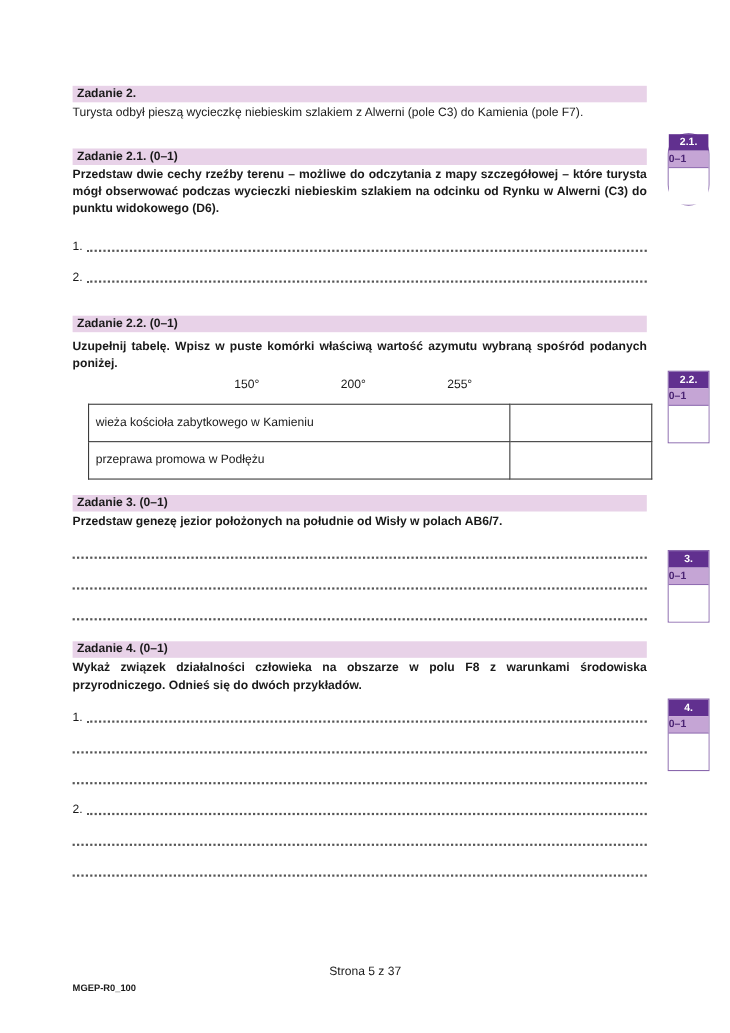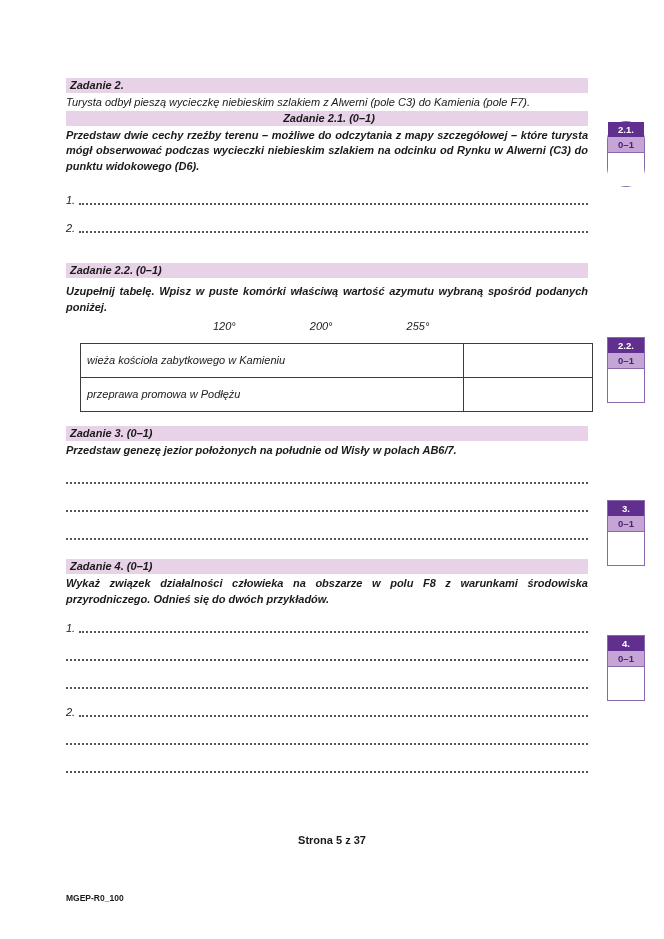--- a/index.html
+++ b/index.html
@@ -5,31 +5,31 @@
   * { margin: 0; padding: 0; box-sizing: border-box; }
   html, body { background: #ffffff; }
   body {
     width: 664px; height: 939px;
     font-family: "Liberation Sans", sans-serif;
     color: #1a1a1a;
     position: relative;
     overflow: hidden;
   }
   .page { position: relative; width: 664px; height: 939px; background: #fff; }
-  .content { position: absolute; left: 66px; top: 0; width: 522px; font-style: italic; }
+  .content { position: absolute; left: 66px; top: 0; width: 522px; }
 
   .band {
     background: #e8d2e8;
     font-weight: bold;
     font-size: 11px;
     line-height: 15px;
     padding-left: 4px;
   }
   .band.t2   { margin-top: 78px; }
-  .band.t21  { margin-top: 0; text-align: center; }
+  .band.t21  { margin-top: 24px; }
   .band.t22  { margin-top: 28px; }
   .band.t3   { margin-top: 14px; }
   .band.t4   { margin-top: 17px; }
 
   p.txt {
     font-size: 11px;
     line-height: 15.5px;
     text-align: justify;
     margin-top: 2px;
   }
@@ -90,36 +90,35 @@
     font-weight: bold;
     font-size: 9.5px;
     text-align: center;
     line-height: 15px;
   }
   .badge .bpts {
     background: #c5a5d5;
     color: #4a2373;
     font-weight: bold;
     font-size: 9.5px;
-    text-align: center;
+    text-align: left;
     line-height: 15px;
     border-bottom: 1px solid #8a68ad;
   }
   .badge .bbox { height: 33px; background: #fff; }
   .badge.b21 { top: 121px; border-radius: 19px; }
   .badge.b22 { top: 337px; }
   .badge.b3  { top: 500px; }
   .badge.b4  { top: 635px; }
 
   .footer-page {
     position: absolute;
-    top: 834px; left: 0; right: 0;
+    top: 877px; left: 0; right: 0;
     text-align: center;
     font-size: 11px;
-    font-weight: bold;
   }
   .footer-code {
     position: absolute;
     top: 893px; left: 66px;
     font-weight: bold;
     font-size: 8.5px;
   }
 </style>
 </head>
 <body>
@@ -139,21 +138,21 @@
       </div>
       <div class="ans-line">
         <span class="num">2.</span>
         <span class="dots"></span>
       </div>
     </div>
 
     <div class="band t22">Zadanie 2.2. (0–1)</div>
     <p class="txt bold cmd22">Uzupełnij tabelę. Wpisz w puste komórki właściwą wartość azymutu wybraną spośród podanych poniżej.</p>
     <div class="options">
-      <span>120°</span>
+      <span>150°</span>
       <span>200°</span>
       <span>255°</span>
     </div>
     <table class="az-table">
       <tbody>
       <tr>
         <td>wieża kościoła zabytkowego w Kamieniu</td>
         <td class="col-az empty"></td>
       </tr>
       <tr>

